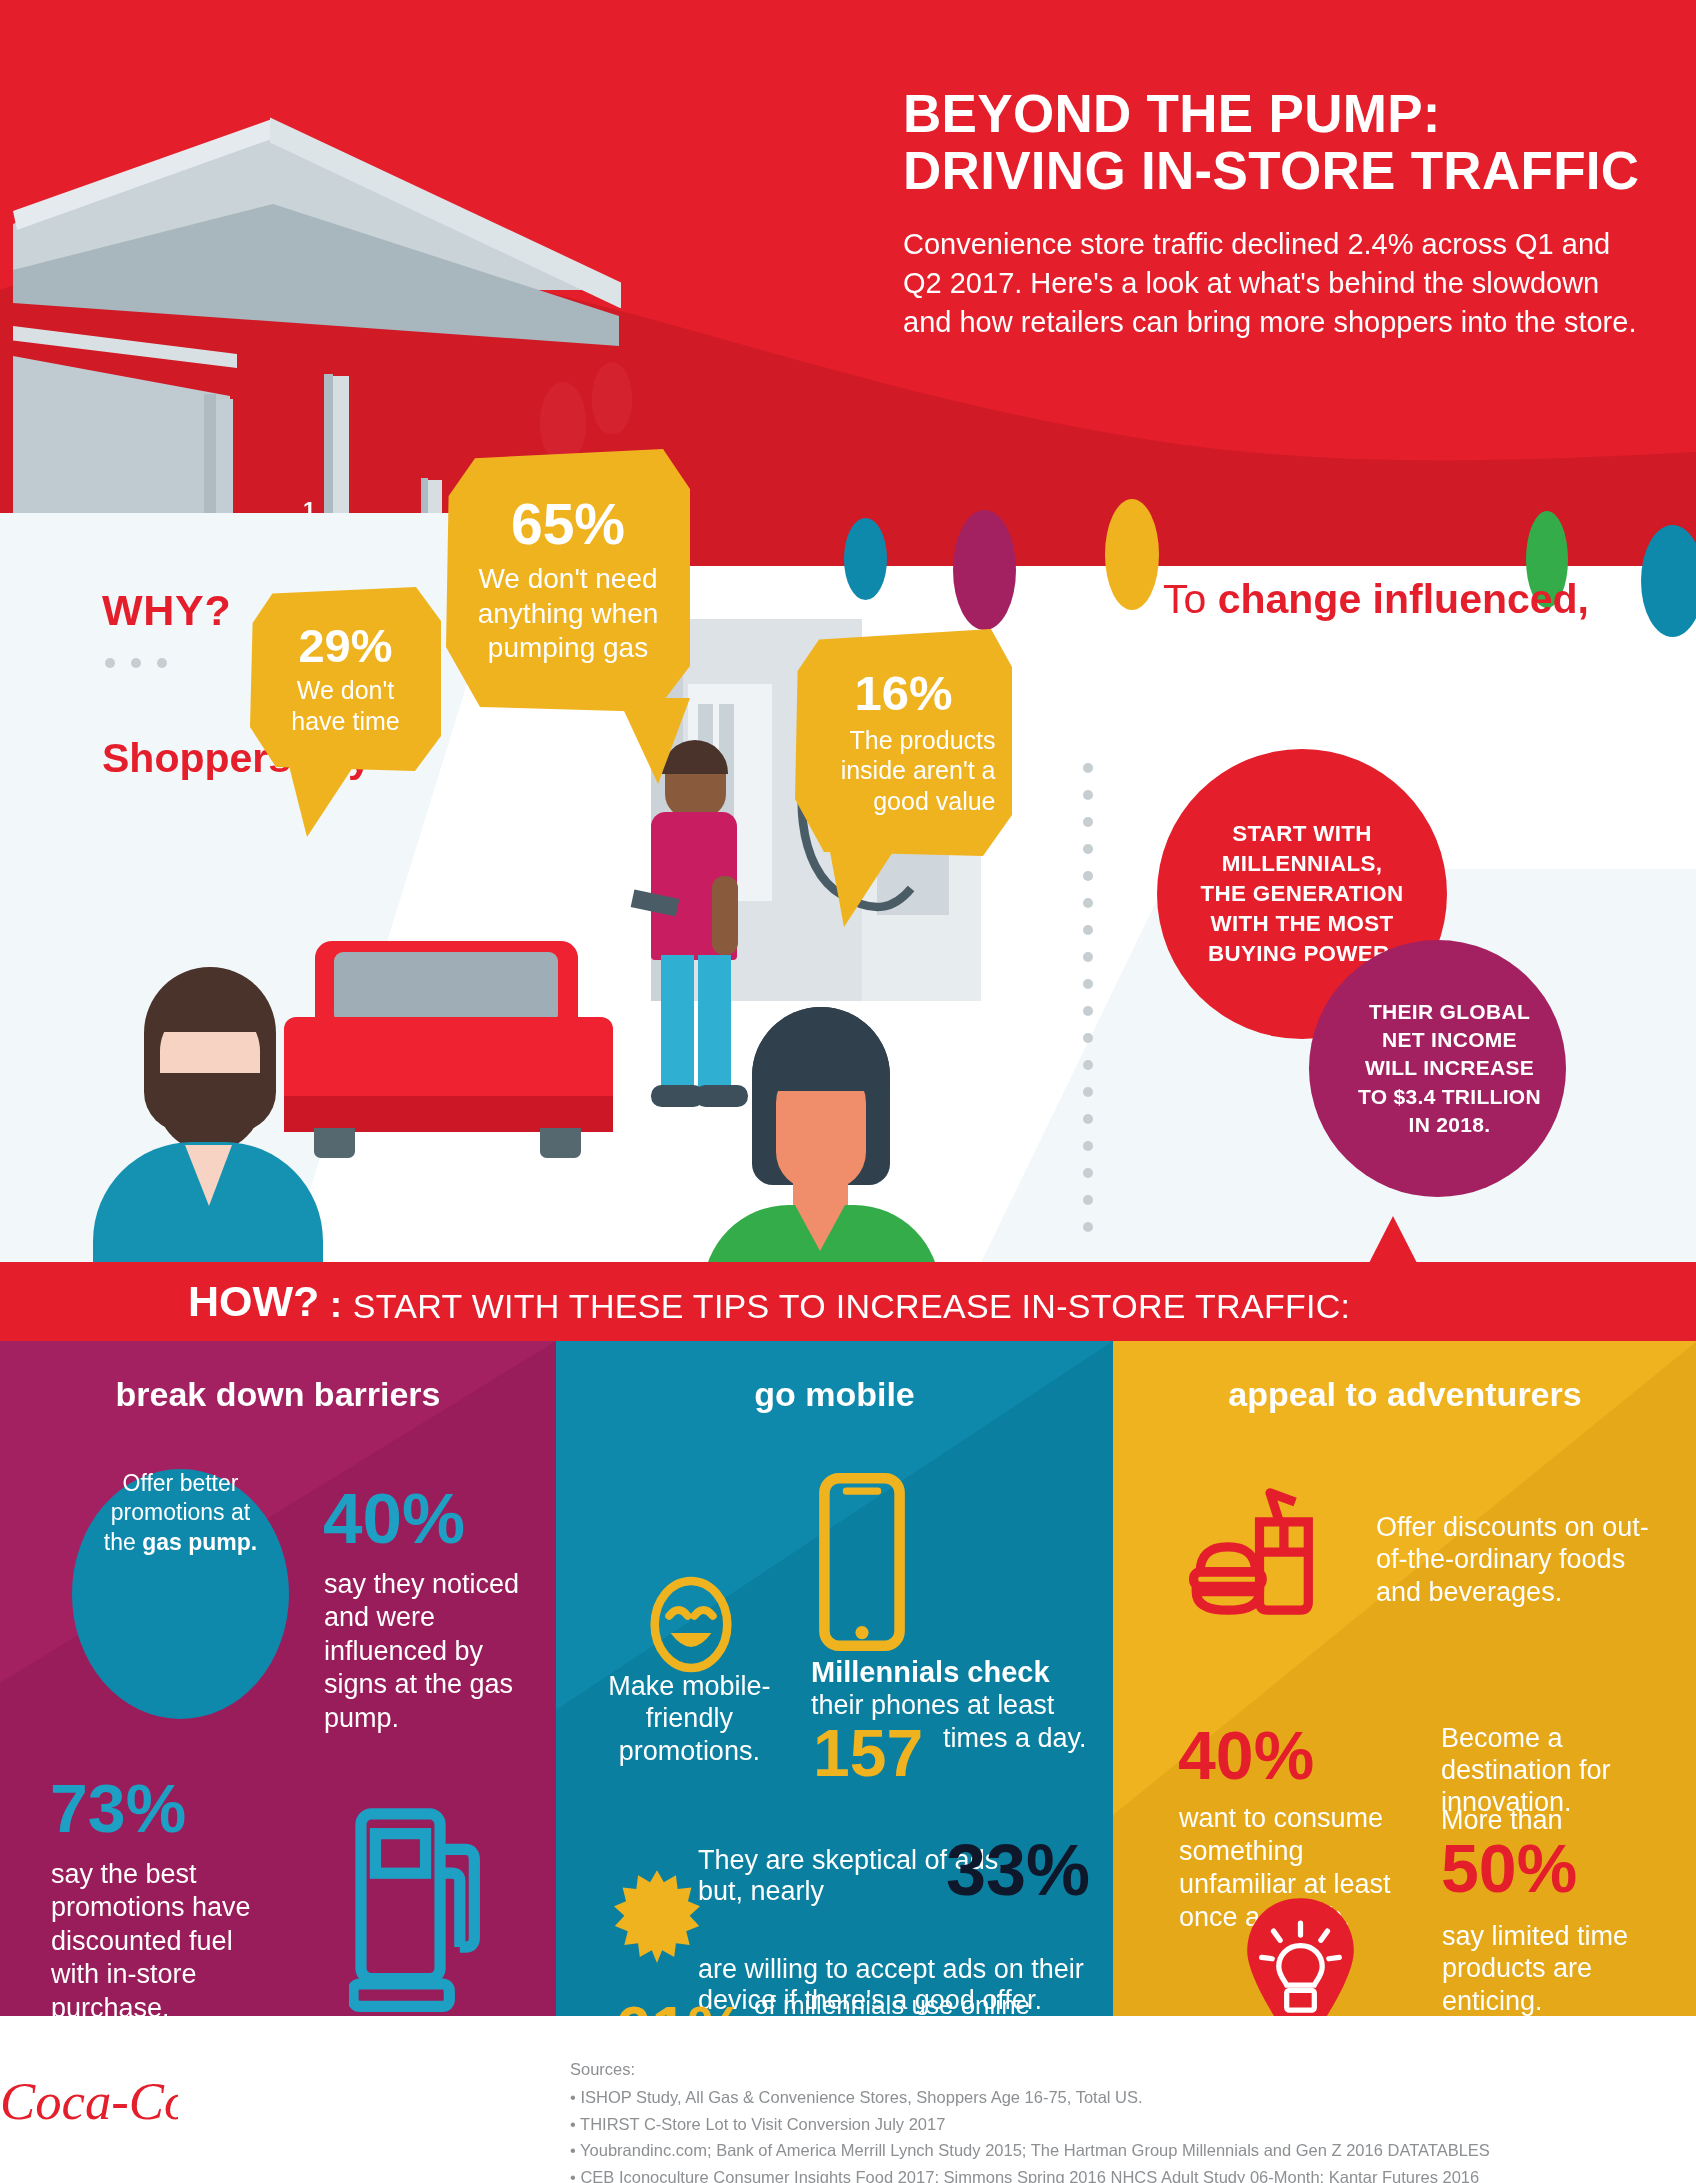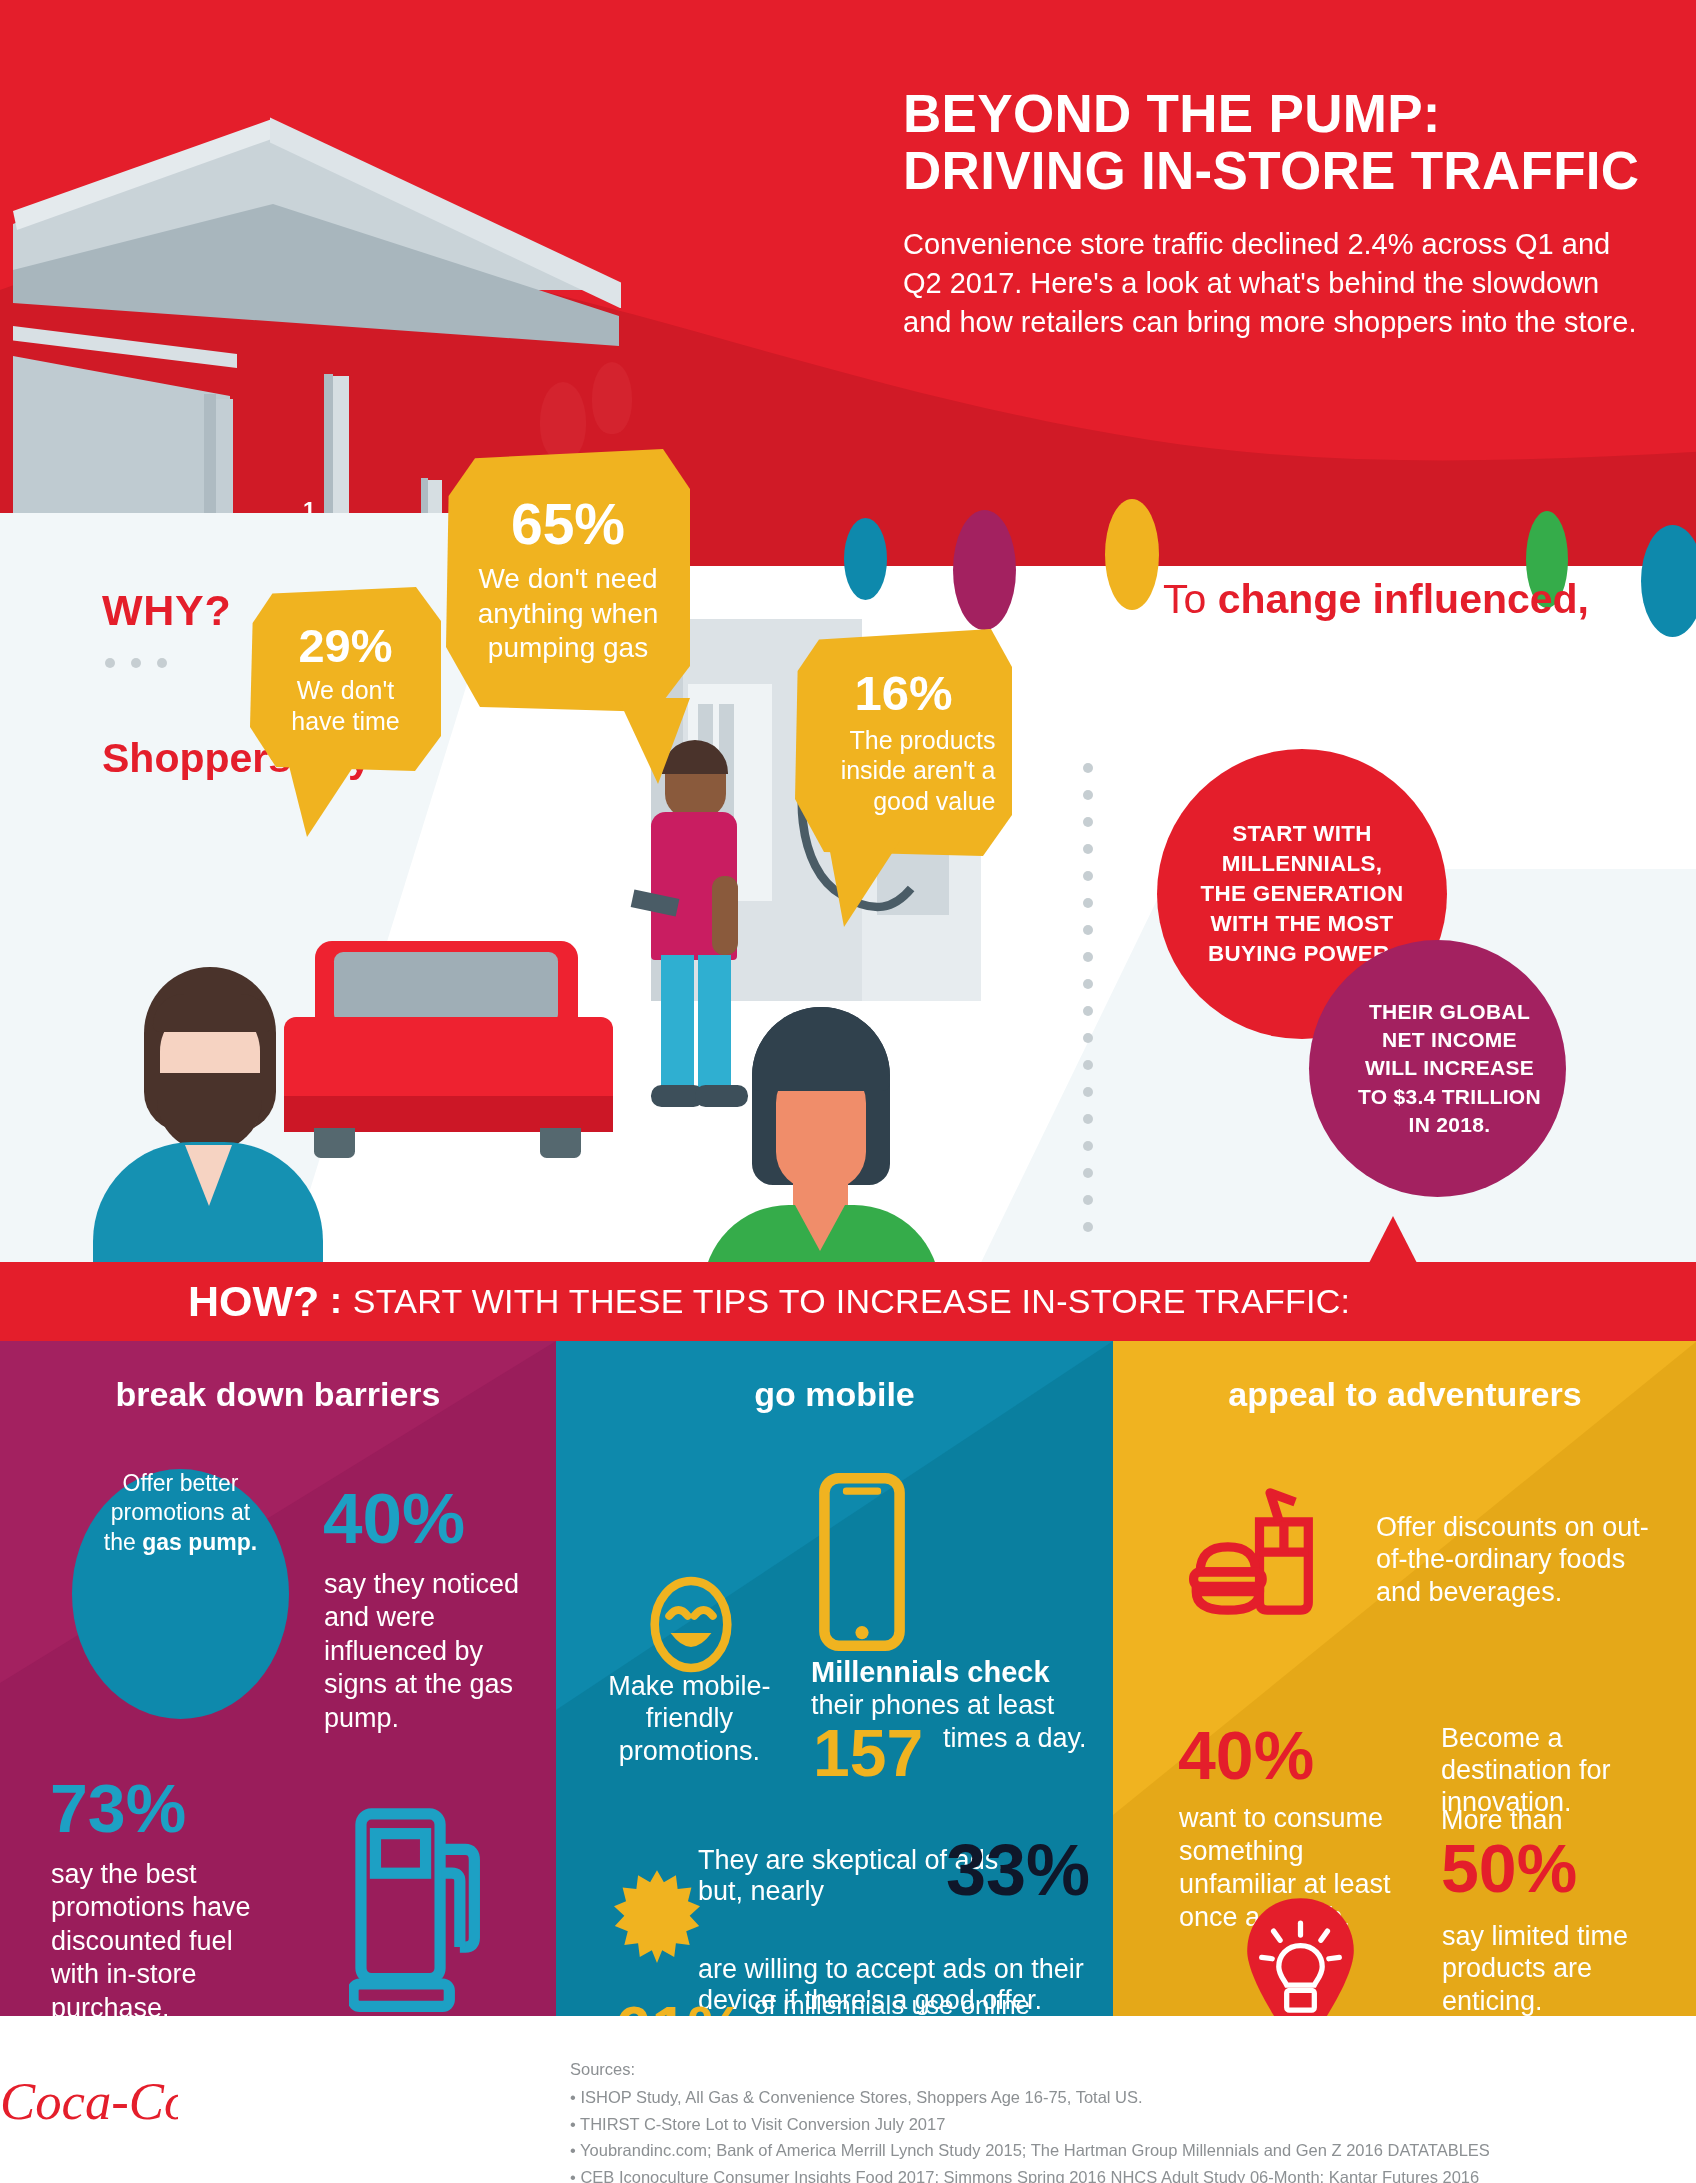--- a/index.html
+++ b/index.html
@@ -118,21 +118,21 @@
   .btail{position:absolute;background:#F0B320;}
 
   
   .ill{position:absolute;}
 
   
   .howbar{
     position:absolute;left:0;top:1262px;width:1697px;height:79px;background:#E41E2B;
     display:flex;align-items:center;
   }
-  .howbar-inner{position:absolute;left:188px;top:14.5px;display:flex;align-items:center;}
+  .howbar-inner{position:absolute;left:188px;top:14.5px;display:flex;align-items:flex-end;}
   .how-q{color:#fff;font-weight:bold;font-size:43px;letter-spacing:0px;}
   .how-colon{color:#fff;font-weight:bold;font-size:37px;margin:0 10.5px;}
   .how-tip{color:#fff;font-size:34px;font-weight:400;letter-spacing:0.3px;}
   .how-notch{position:absolute;left:63px;top:1341px;width:0;height:0;
     border-left:32px solid transparent;border-right:32px solid transparent;border-top:59px solid #E41E2B;}
   .how-notch-up{position:absolute;left:1368px;top:1216px;width:0;height:0;
     border-left:25px solid transparent;border-right:25px solid transparent;border-bottom:49px solid #E41E2B;}
 
   
   .cols{position:absolute;left:0;top:1341px;width:1697px;height:675px;display:flex;}

